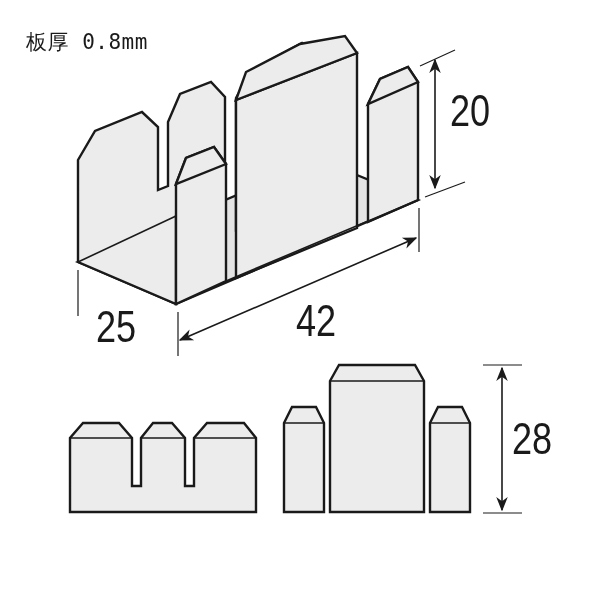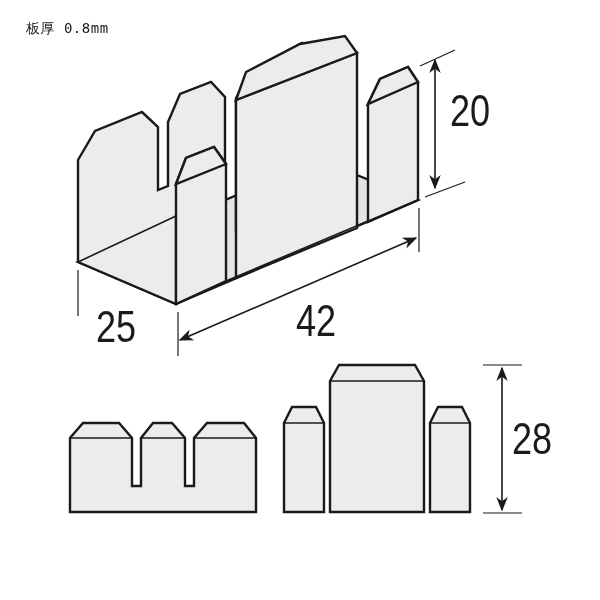--- a/index.html
+++ b/index.html
@@ -1,18 +1,18 @@
 <!DOCTYPE html>
 <html><head>
 <meta charset="utf-8">
 <style>
   html, body { margin:0; padding:0; background:#ffffff; }
   body { width:600px; height:600px; position:relative; overflow:hidden; }
   #canvas { position:absolute; left:0; top:0; width:600px; height:600px; }
-  .title { position:absolute; left:26px; top:20px; font-family:"DejaVu Sans Mono", monospace; font-size:14px; color:#1a1a1a; letter-spacing:0.5px; }
+  .title { position:absolute; left:26px; top:28px; font-family:"DejaVu Sans Mono", monospace; font-size:21px; color:#1a1a1a; letter-spacing:0.5px; }
   .dim { position:absolute; font-family:"Liberation Sans", sans-serif; font-size:44px; color:#1a1a1a; transform:scaleX(0.82); transform-origin:left top; }
   .face { fill:#ececec; stroke:#1a1a1a; stroke-width:2.4; stroke-linejoin:miter; }
   .face2 { fill:#e4e4e4; stroke:#1a1a1a; stroke-width:2.4; }
   .line { stroke:#1a1a1a; stroke-width:1.6; fill:none; }
   .thin { stroke:#1a1a1a; stroke-width:1.2; fill:none; }
 </style>
 </head>
 <body>
 
 <svg id="canvas" viewBox="0 0 600 600" xmlns="http://www.w3.org/2000/svg">

